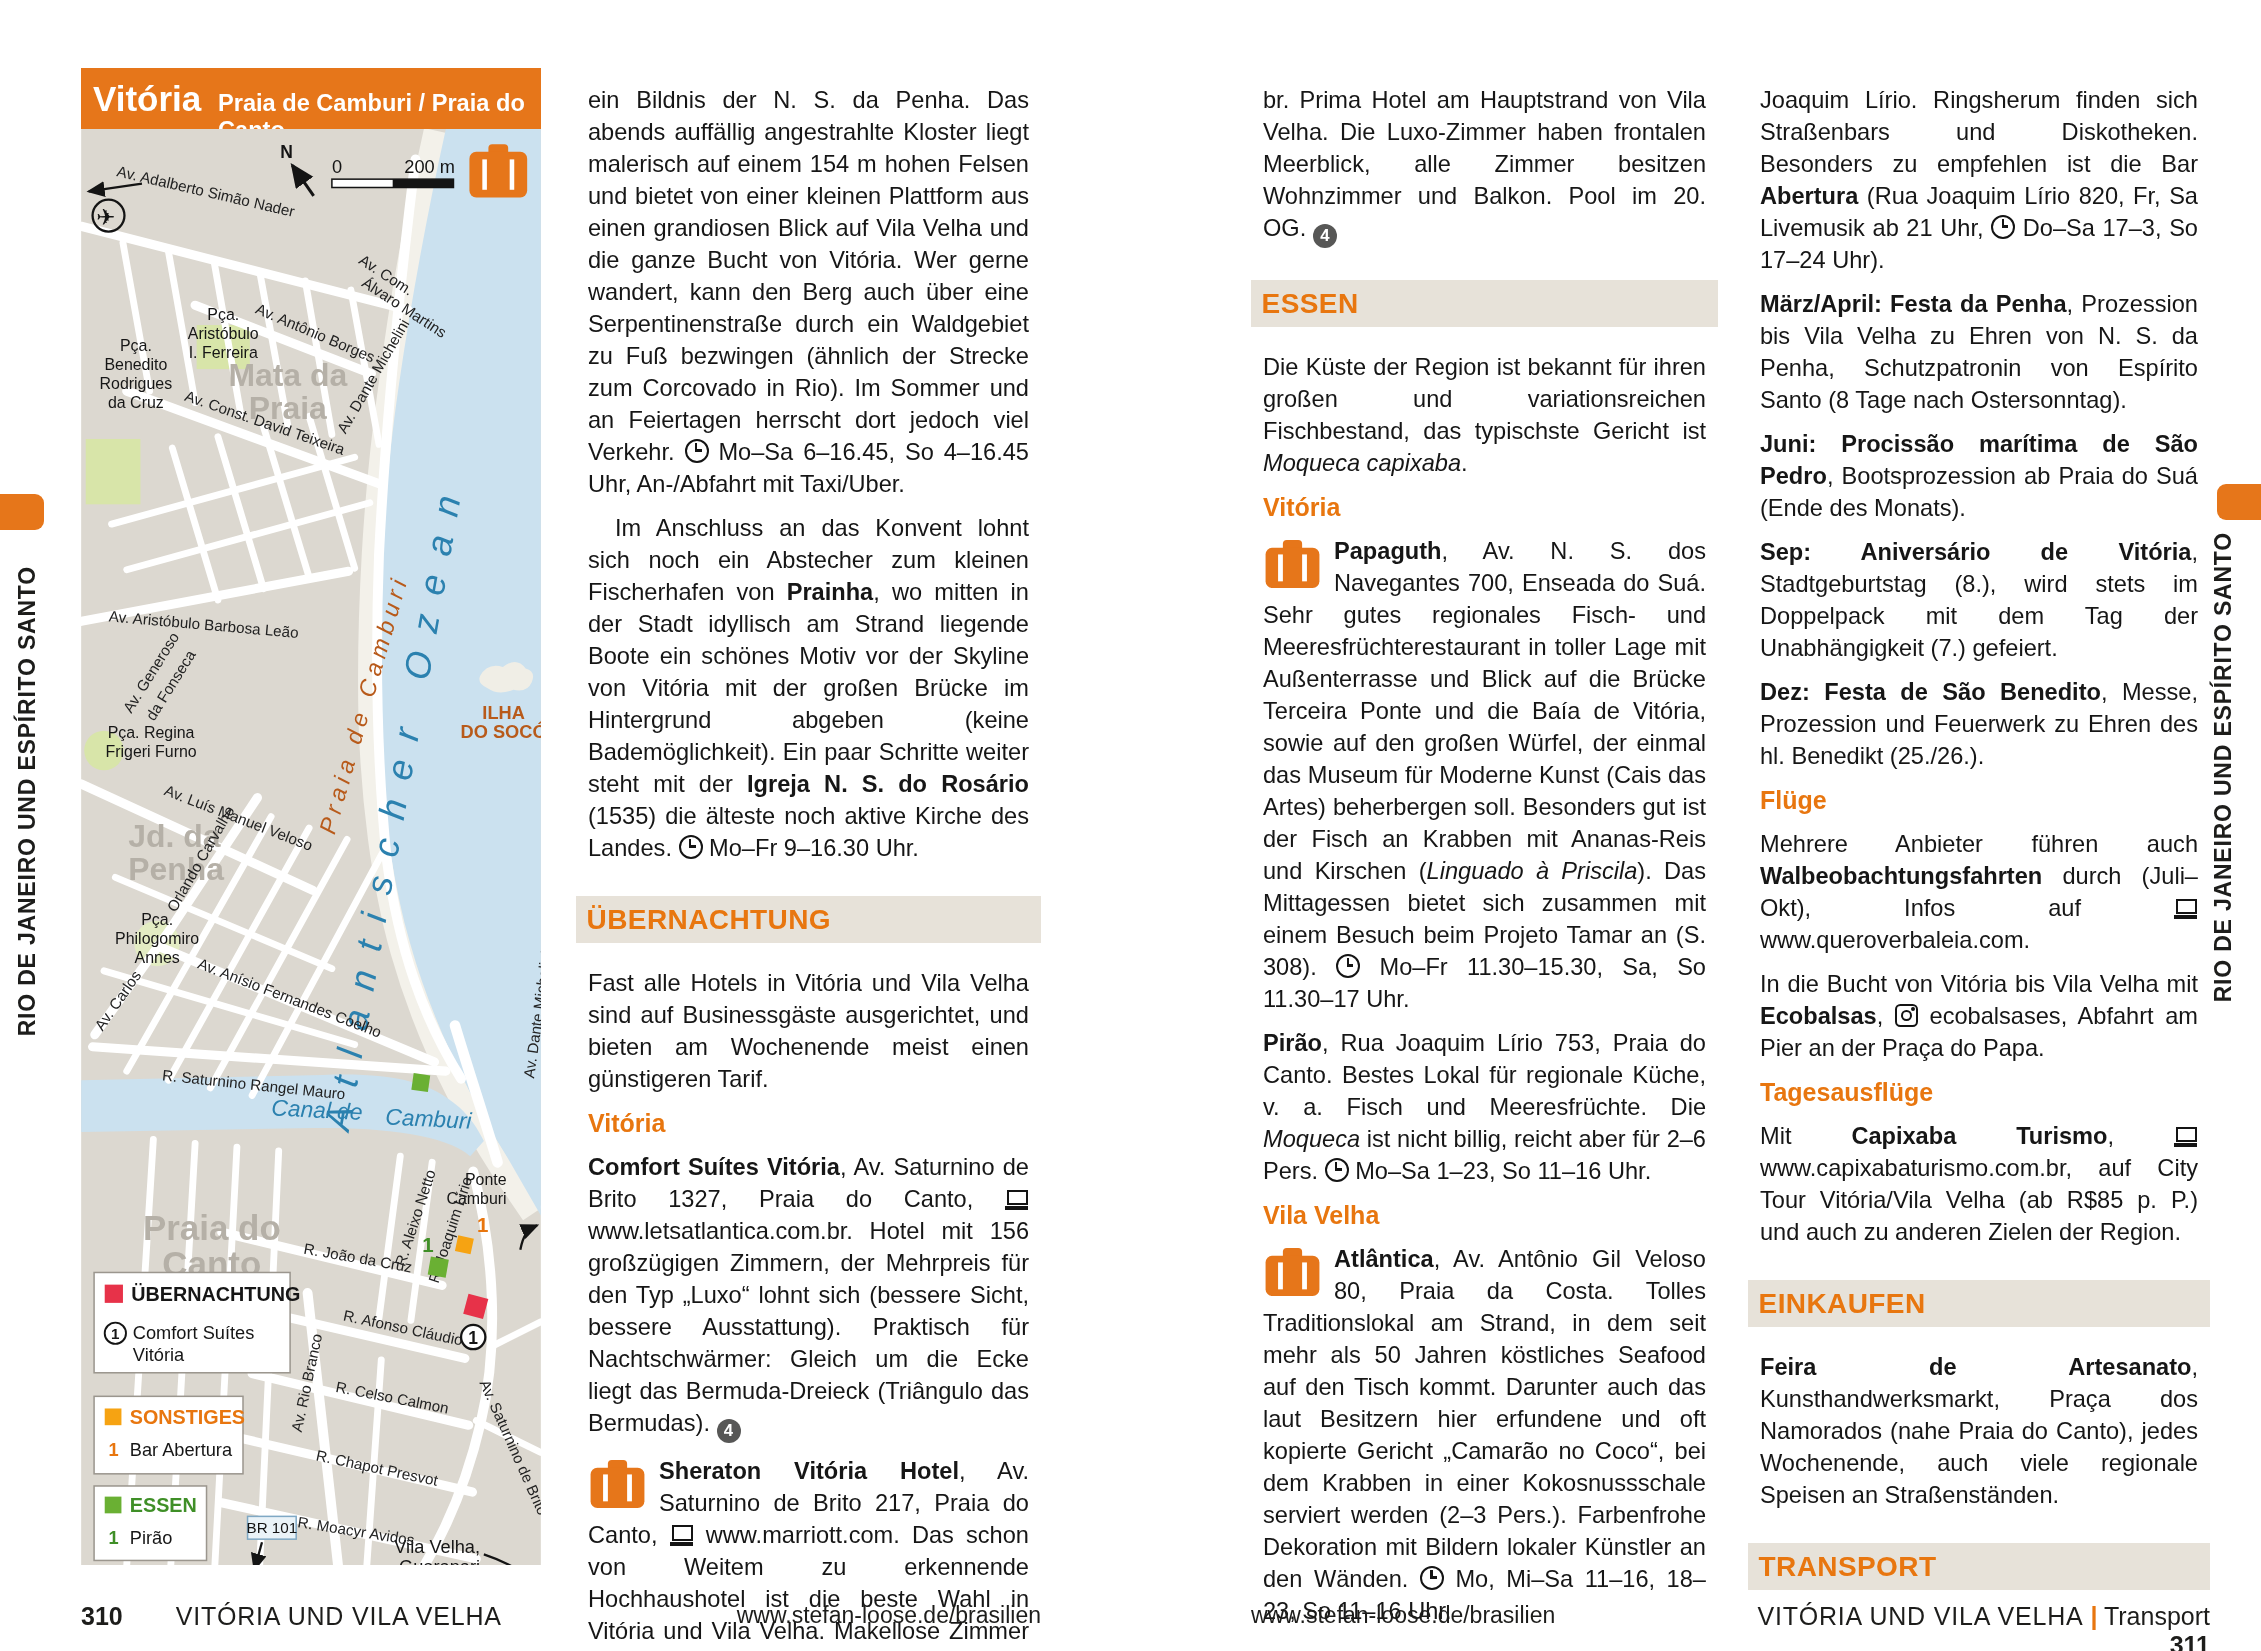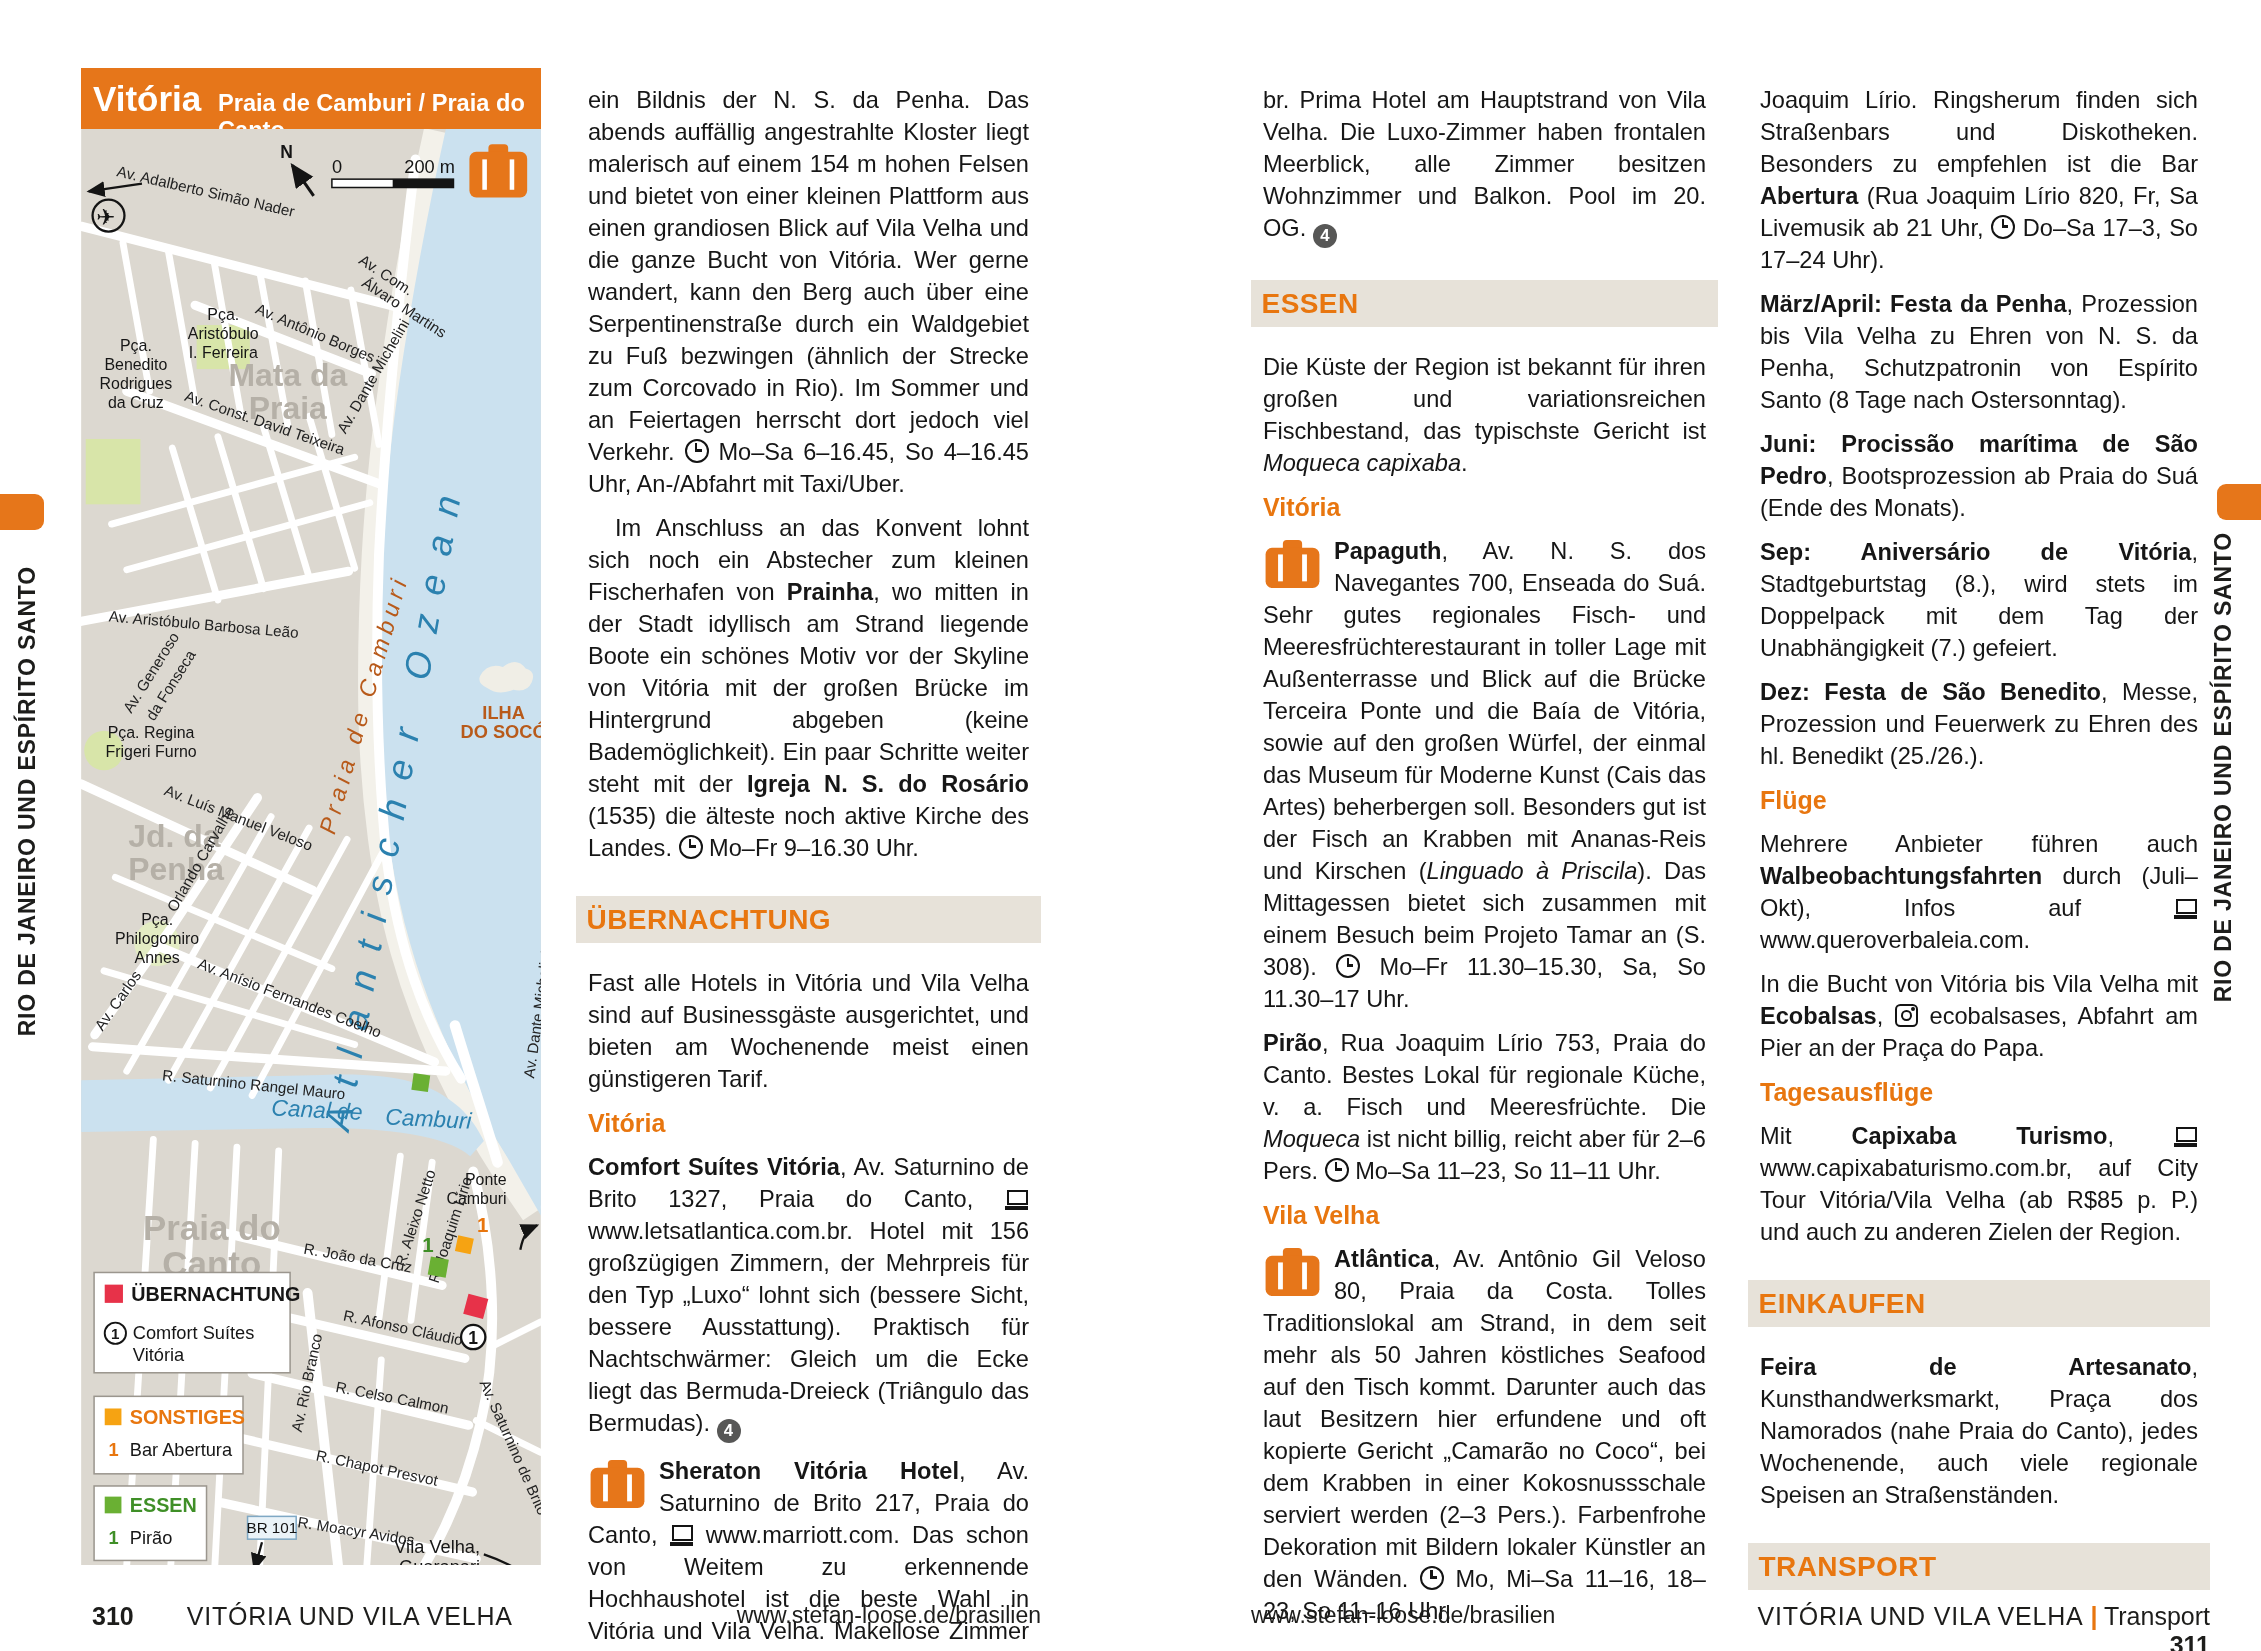--- a/index.html
+++ b/index.html
@@ -34,21 +34,21 @@
   #map-svg{position:absolute;left:81px;top:129px;}
   
   .edge-tab{position:absolute;width:44px;height:36px;background:#E6761A;}
   #tab-left{left:0;top:494px;border-radius:0 9px 9px 0;}
   #tab-right{left:2217px;top:484px;border-radius:9px 0 0 9px;}
   .vside{position:absolute;font-weight:700;font-size:23px;letter-spacing:0.8px;color:#1d1d1b;writing-mode:vertical-rl;transform:rotate(180deg);white-space:nowrap;}
   #vside-left{left:13.7px;top:566px;}
   #vside-right{left:2210px;top:532px;}
   
   .footer{position:absolute;top:1602px;font-size:25px;color:#1d1d1b;}
-  #footer-left{left:92px;}
+  #footer-left{left:81px;}
   #footer-left .pg{font-weight:700;margin-right:46px;}
   #footer-url1{left:576px;width:465px;text-align:right;font-size:23px;}
   #footer-url2{left:1251px;font-size:23px;}
   #footer-right{left:1748px;width:462px;text-align:right;}
   #footer-right .pg{font-weight:700;margin-left:36px;}
   #footer-right .sep{color:#E8760F;font-weight:700;}
   .caps{letter-spacing:0.8px;}
 </style>
 </head>
 <body>
@@ -279,21 +279,21 @@
   <p class="subhead">Vitória</p>
   <p>
     <svg class="suitcase" width="59" height="50" viewBox="0 0 60 52">
         <rect x="20" y="0" width="20" height="13" rx="4" fill="#E6761A"></rect>
         <rect x="2" y="8" width="56" height="42" rx="7" fill="#E6761A"></rect>
         <rect x="15" y="15" width="5" height="28" fill="#fff"></rect>
         <rect x="40" y="15" width="5" height="28" fill="#fff"></rect>
       </svg>
     <span><span class="b">Papaguth</span><span>, Av. N. S. dos Navegantes 700, Enseada do Suá. Sehr gutes regionales Fisch- und Meeresfrüchterestaurant in toller Lage mit Außenterrasse und Blick auf die Brücke Terceira Ponte und die Baía de Vitória, sowie auf den großen Würfel, der einmal das Museum für Moderne Kunst (Cais das Artes) beherbergen soll. Besonders gut ist der Fisch an Krabben mit Ananas-Reis und Kirschen (</span><span class="i">Linguado à Priscila</span><span>). Das Mittagessen bietet sich zusammen mit einem Besuch beim Projeto Tamar an (S. 308). </span><span class="ic ic-clock"></span><span> Mo–Fr 11.30–15.30, Sa, So 11.30–17 Uhr.</span></span>
   </p>
-  <p><span class="b">Pirão</span><span>, Rua Joaquim Lírio 753, Praia do Canto. Bestes Lokal für regionale Küche, v. a. Fisch und Meeresfrüchte. Die </span><span class="i">Moqueca</span><span> ist nicht billig, reicht aber für 2–6 Pers. </span><span class="ic ic-clock"></span><span> Mo–Sa 11–23, So 11–11 Uhr.</span></p>
+  <p><span class="b">Pirão</span><span>, Rua Joaquim Lírio 753, Praia do Canto. Bestes Lokal für regionale Küche, v. a. Fisch und Meeresfrüchte. Die </span><span class="i">Moqueca</span><span> ist nicht billig, reicht aber für 2–6 Pers. </span><span class="ic ic-clock"></span><span> Mo–Sa 1–23, So 11–16 Uhr.</span></p>
   <p class="subhead">Vila Velha</p>
   <p>
     <svg class="suitcase" width="59" height="50" viewBox="0 0 60 52">
         <rect x="20" y="0" width="20" height="13" rx="4" fill="#E6761A"></rect>
         <rect x="2" y="8" width="56" height="42" rx="7" fill="#E6761A"></rect>
         <rect x="15" y="15" width="5" height="28" fill="#fff"></rect>
         <rect x="40" y="15" width="5" height="28" fill="#fff"></rect>
       </svg>
     <span><span class="b">Atlântica</span><span>, Av. Antônio Gil Veloso 80, Praia da Costa. Tolles Traditionslokal am Strand, in dem seit mehr als 50 Jahren köstliches Seafood auf den Tisch kommt. Darunter auch das laut Besitzern hier erfundene und oft kopierte Gericht „Camarão no Coco“, bei dem Krabben in einer Kokosnussschale serviert werden (2–3 Pers.). Farbenfrohe Dekoration mit Bildern lokaler Künstler an den Wänden. </span><span class="ic ic-clock"></span><span> Mo, Mi–Sa 11–16, 18–23, So 11–16 Uhr.</span></span>
   </p>

